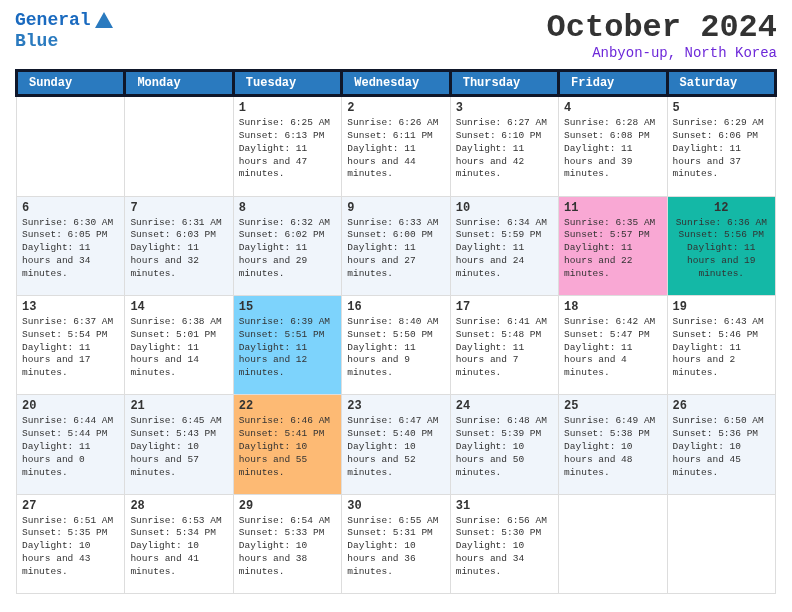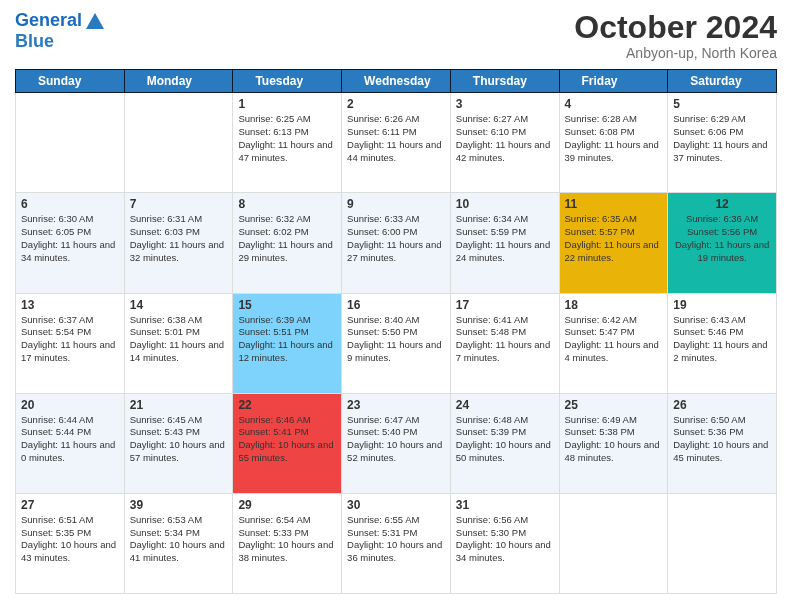--- a/index.html
+++ b/index.html
@@ -9,20 +9,21 @@
       width: 792px;
       height: 612px;
       overflow: hidden;
     }
     .page {
       width: 792px;
       height: 604px;
       padding: 10px 15px 10px 15px;
       display: flex;
       flex-direction: column;
+      font-family: Liberation Mono, monospace;
     }
     .header {
       display: flex;
       justify-content: space-between;
       align-items: flex-start;
       margin-bottom: 8px;
     }
     .logo {
       display: flex;
       align-items: center;
@@ -31,37 +32,37 @@
       text-align: right;
     }
     .cal-title {
       font-size: 32px;
       font-weight: bold;
       color: #333;
       line-height: 1.1;
     }
     .cal-subtitle {
       font-size: 14px;
-      color: #737373;
+      color: #6d28d9;
     }
     .calendar {
       flex: 1;
       border: 1px solid #ccc;
       border-collapse: collapse;
       width: 100%;
       table-layout: fixed;
     }
     .calendar th {
       background-color: #2a7abf;
       color: #fff;
       font-size: 12px;
       font-weight: bold;
-      padding: 4px 22px;
+      padding: 4px 11px;
       text-align: left;
-      border: 1px solid #0f172a;
+      border: 3px solid #0f172a;
     }
     .calendar td {
       vertical-align: top;
       padding: 4px 5px;
       font-size: 10px;
       color: #333;
       border: 1px solid #ddd;
       background: #fff;
       height: 78px;
     }
@@ -181,21 +182,21 @@
             <div class="day-info">Sunrise: 6:33 AM
 Sunset: 6:00 PM
 Daylight: 11 hours and 27 minutes.</div>
           </td>
           <td style="background: rgb(240, 245, 251);">
             <span class="day-num">10</span>
             <div class="day-info">Sunrise: 6:34 AM
 Sunset: 5:59 PM
 Daylight: 11 hours and 24 minutes.</div>
           </td>
-          <td style="background: #eab308;">
+          <td style="background: #f9a8d4;">
             <span class="day-num">11</span>
             <div class="day-info">Sunrise: 6:35 AM
 Sunset: 5:57 PM
 Daylight: 11 hours and 22 minutes.</div>
           </td>
           <td style="background: #14b8a6; text-align: center;">
             <span class="day-num">12</span>
             <div class="day-info">Sunrise: 6:36 AM
 Sunset: 5:56 PM
 Daylight: 11 hours and 19 minutes.</div>
@@ -251,21 +252,21 @@
             <div class="day-info">Sunrise: 6:44 AM
 Sunset: 5:44 PM
 Daylight: 11 hours and 0 minutes.</div>
           </td>
           <td style="background: rgb(240, 245, 251);">
             <span class="day-num">21</span>
             <div class="day-info">Sunrise: 6:45 AM
 Sunset: 5:43 PM
 Daylight: 10 hours and 57 minutes.</div>
           </td>
-          <td style="background: #ef4444;">
+          <td style="background: #fdba74;">
             <span class="day-num">22</span>
             <div class="day-info">Sunrise: 6:46 AM
 Sunset: 5:41 PM
 Daylight: 10 hours and 55 minutes.</div>
           </td>
           <td style="background: rgb(240, 245, 251);">
             <span class="day-num">23</span>
             <div class="day-info">Sunrise: 6:47 AM
 Sunset: 5:40 PM
 Daylight: 10 hours and 52 minutes.</div>
@@ -290,21 +291,21 @@
           </td>
         </tr>
         <tr>
           <td style="background: rgb(255, 255, 255);">
             <span class="day-num">27</span>
             <div class="day-info">Sunrise: 6:51 AM
 Sunset: 5:35 PM
 Daylight: 10 hours and 43 minutes.</div>
           </td>
           <td style="background: rgb(255, 255, 255);">
-            <span class="day-num">39</span>
+            <span class="day-num">28</span>
             <div class="day-info">Sunrise: 6:53 AM
 Sunset: 5:34 PM
 Daylight: 10 hours and 41 minutes.</div>
           </td>
           <td style="background: rgb(255, 255, 255);">
             <span class="day-num">29</span>
             <div class="day-info">Sunrise: 6:54 AM
 Sunset: 5:33 PM
 Daylight: 10 hours and 38 minutes.</div>
           </td>

